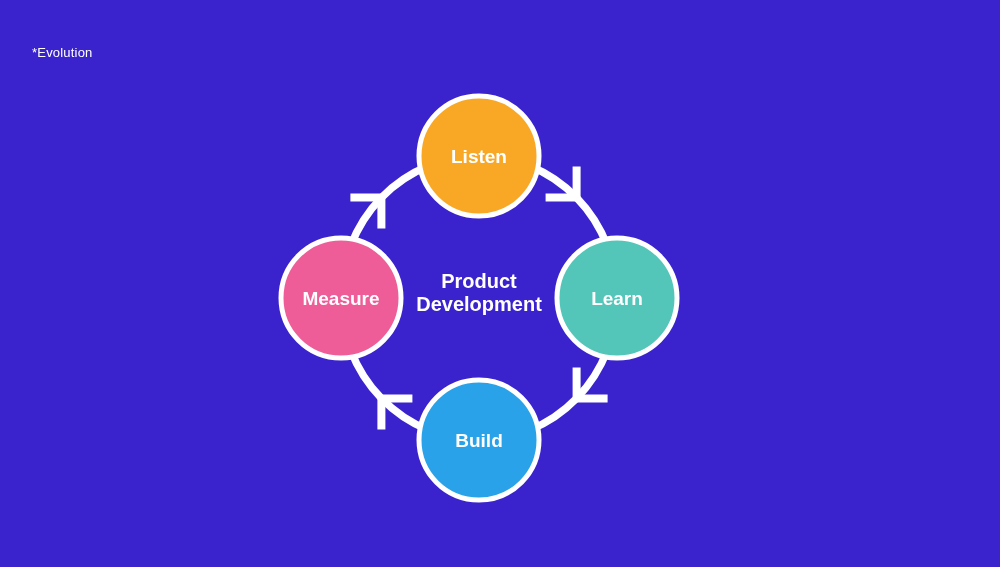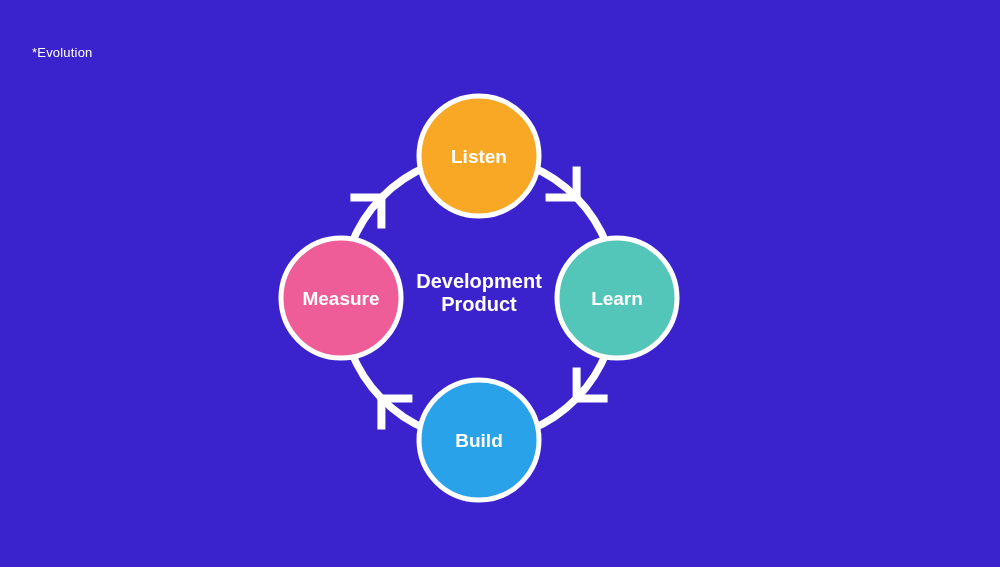--- a/index.html
+++ b/index.html
@@ -96,17 +96,17 @@
 
     <g>
       <circle class="node-circle" cx="341" cy="298" r="60" fill="#EE5D97"></circle>
       <text class="node-label" x="341" y="305">Measure</text>
     </g>
   </svg>
 
   <div class="watermark">*Evolution</div>
 
   <div class="center-title">
+    <span>Product</span>
     <span>Development</span>
-    <span>Product</span>
   </div>
 
 </div>
 
 </body></html>

